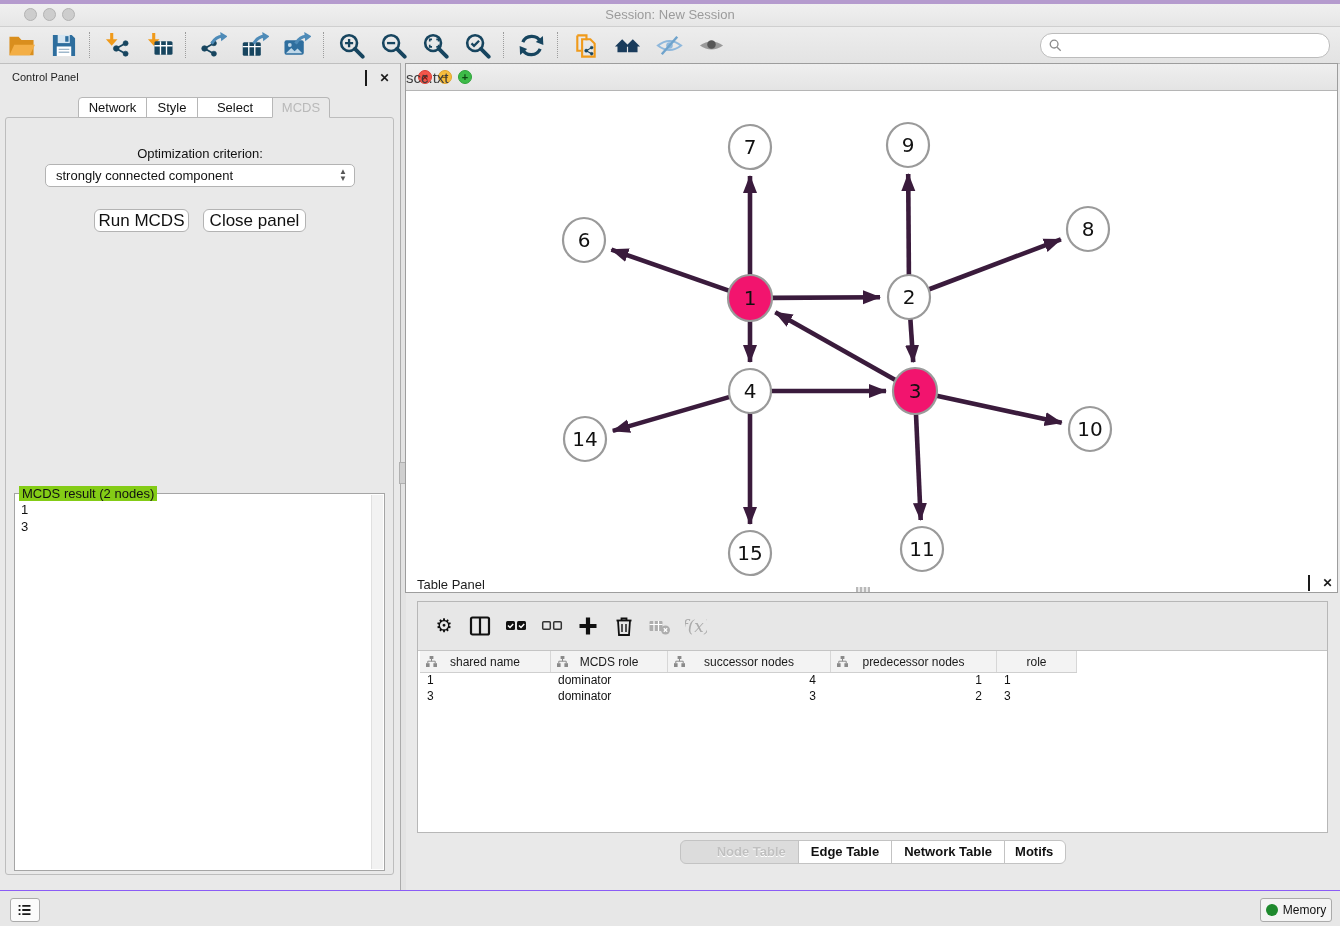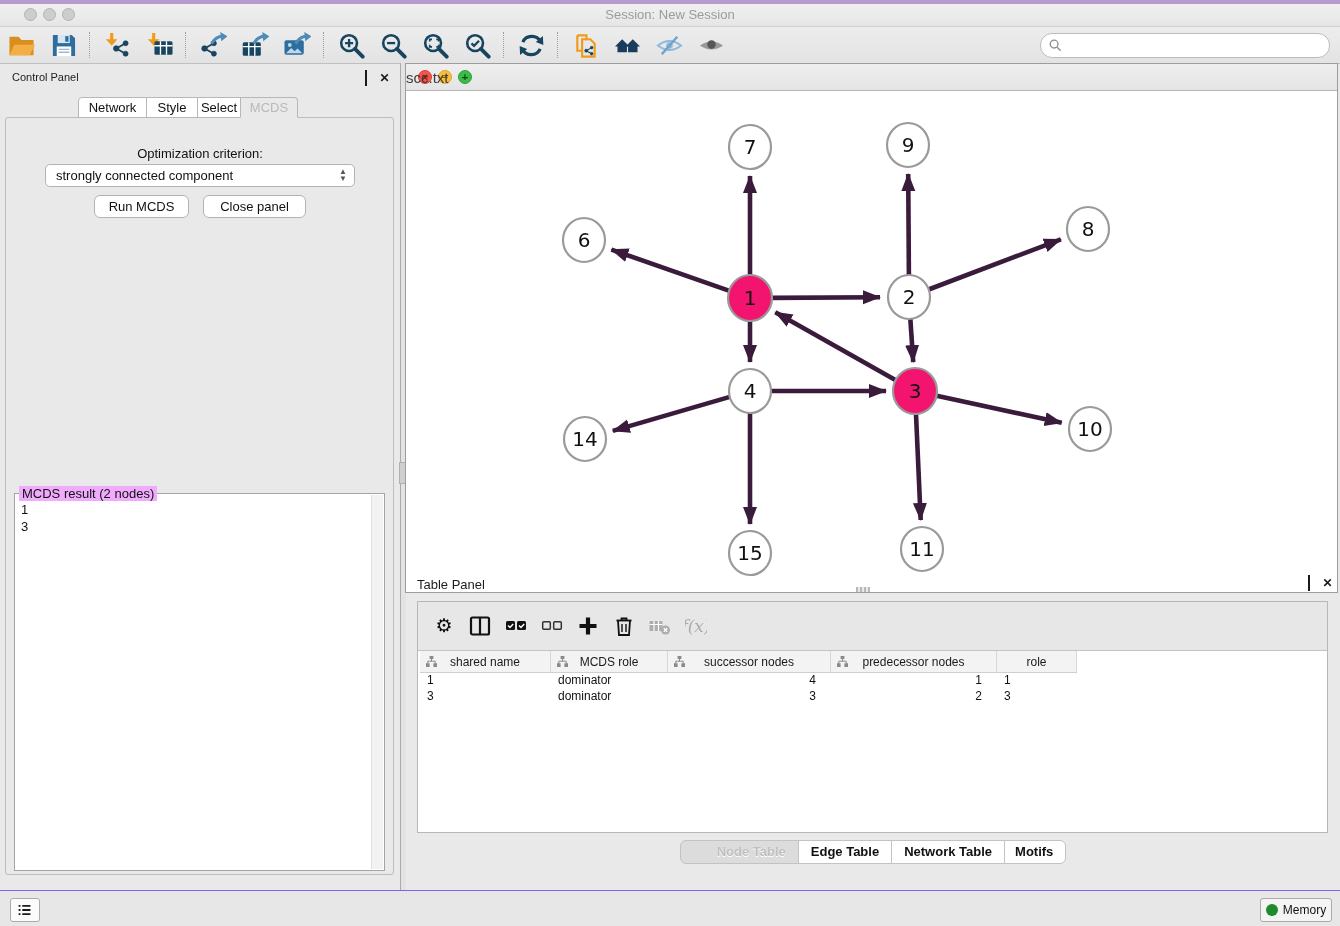--- a/index.html
+++ b/index.html
@@ -42,26 +42,26 @@
   .cp-tab.selected{background:#e9e9e9;color:#b9b9b9;border-bottom:1px solid #e9e9e9;
                    border-radius:0 4px 0 0;}
   #cp-box{position:absolute;left:5px;top:54px;width:389px;height:758px;box-sizing:border-box;
           border:1px solid #bdbdbd;border-radius:3px;background:#e9e9e9;}
   #opt-label{position:absolute;left:0;width:100%;top:83px;text-align:center;font-size:13px;color:#111;}
   #criterion-select{position:absolute;left:45px;top:101px;width:310px;height:23px;box-sizing:border-box;
           background:#fff;border:1px solid #b3b3b3;border-radius:5px;font-size:13px;color:#111;
           display:flex;align-items:center;padding-left:10px;}
   #criterion-chevrons{position:absolute;right:7px;top:3px;display:flex;flex-direction:column;align-items:center;}
   #criterion-chevrons span{font-size:8px;line-height:7px;color:#555;}
-  .cp-button{position:absolute;top:132px;height:23px;box-sizing:border-box;background:#fff;
-             border:1px solid #b3b3b3;border-radius:6px;font-size:13px;color:#111;
+  .cp-button{position:absolute;top:146px;height:23px;box-sizing:border-box;background:#fff;
+             border:1px solid #b3b3b3;border-radius:6px;font-size:17px;color:#111;
              text-align:center;line-height:21px;}
   #mcds-fieldset{position:absolute;left:14px;top:430px;width:371px;height:378px;box-sizing:border-box;
                  border:1px solid #a5a5a5;background:#fff;}
-  #mcds-legend{position:absolute;left:4px;top:-8px;background:#f0abfc;padding:0 3px;
+  #mcds-legend{position:absolute;left:4px;top:-8px;background:#84cc16;padding:0 3px;
                font-size:13px;color:#111;white-space:nowrap;}
   #mcds-text{position:absolute;left:0;top:4px;right:12px;bottom:0;padding:3px 6px;
              font-size:13px;color:#111;line-height:17px;white-space:pre-line;}
   #mcds-scroll{position:absolute;right:1px;top:1px;width:11px;bottom:1px;background:#f2f2f2;
                border-left:1px solid #e0e0e0;}
   #v-divider{left:400px;top:63px;width:5px;height:827px;background:#e3e3e3;border-left:1px solid #ababab;}
   #v-handle{left:399px;top:462px;width:7px;height:20px;background:#cfcfcf;border:1px solid #b0b0b0;}
 
   
   #net-window{left:405px;top:63px;width:933px;height:530px;box-sizing:border-box;
@@ -296,21 +296,21 @@
 
 <div class="abs" id="control-panel">
   <div id="cp-header">
     <span id="cp-title">Control Panel</span>
     <span class="panel-btn" style="left:359px"><span class="float-glyph"></span></span>
     <span class="panel-btn" style="left:378px;font-weight:bold">✕</span>
   </div>
   <div id="cp-tabs">
       <div class="cp-tab" style="width: 69px;">Network</div>
       <div class="cp-tab" style="width: 52px;">Style</div>
-      <div class="cp-tab" style="width: 44px;">Select</div>
+      <div class="cp-tab" style="width: 76px;">Select</div>
       <div class="cp-tab selected" style="width: 58px;">MCDS</div>
     </div>
   <div id="cp-box"></div>
   <div id="criterion-select" class="abs">
     <span>strongly connected component</span>
     <span id="criterion-chevrons">
         <span>▲</span>
         <span>▼</span>
       </span>
   </div>

